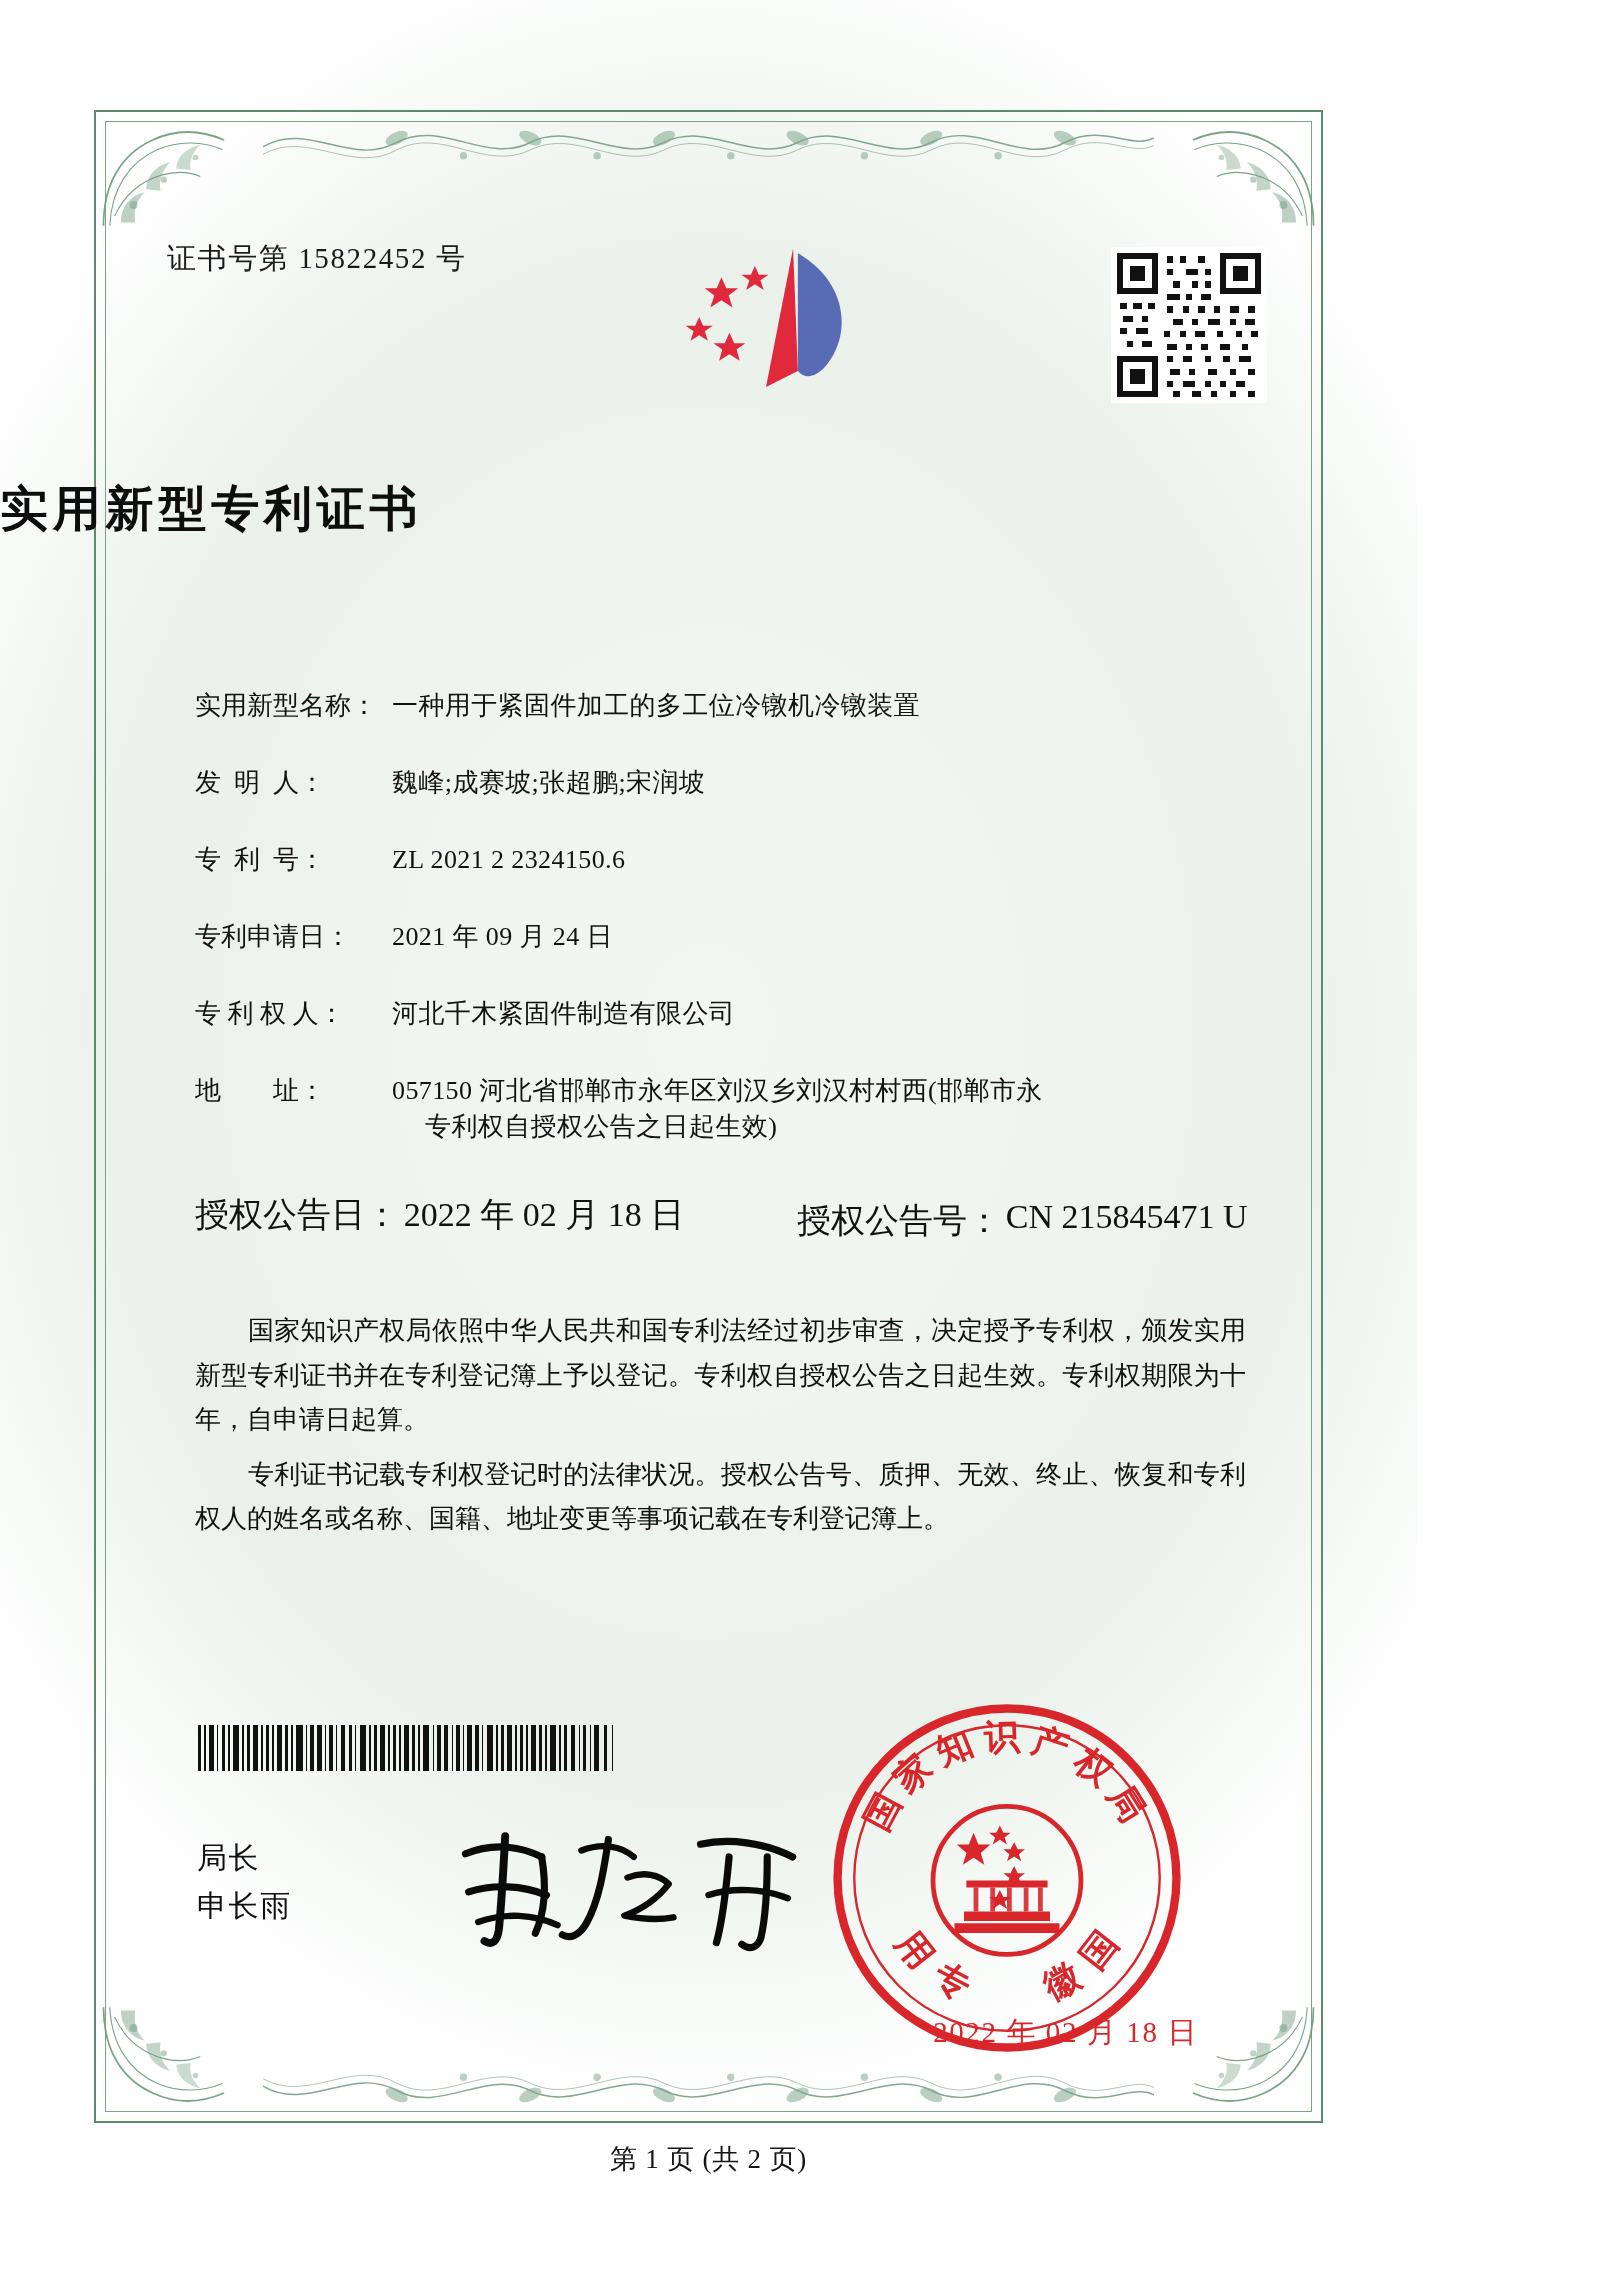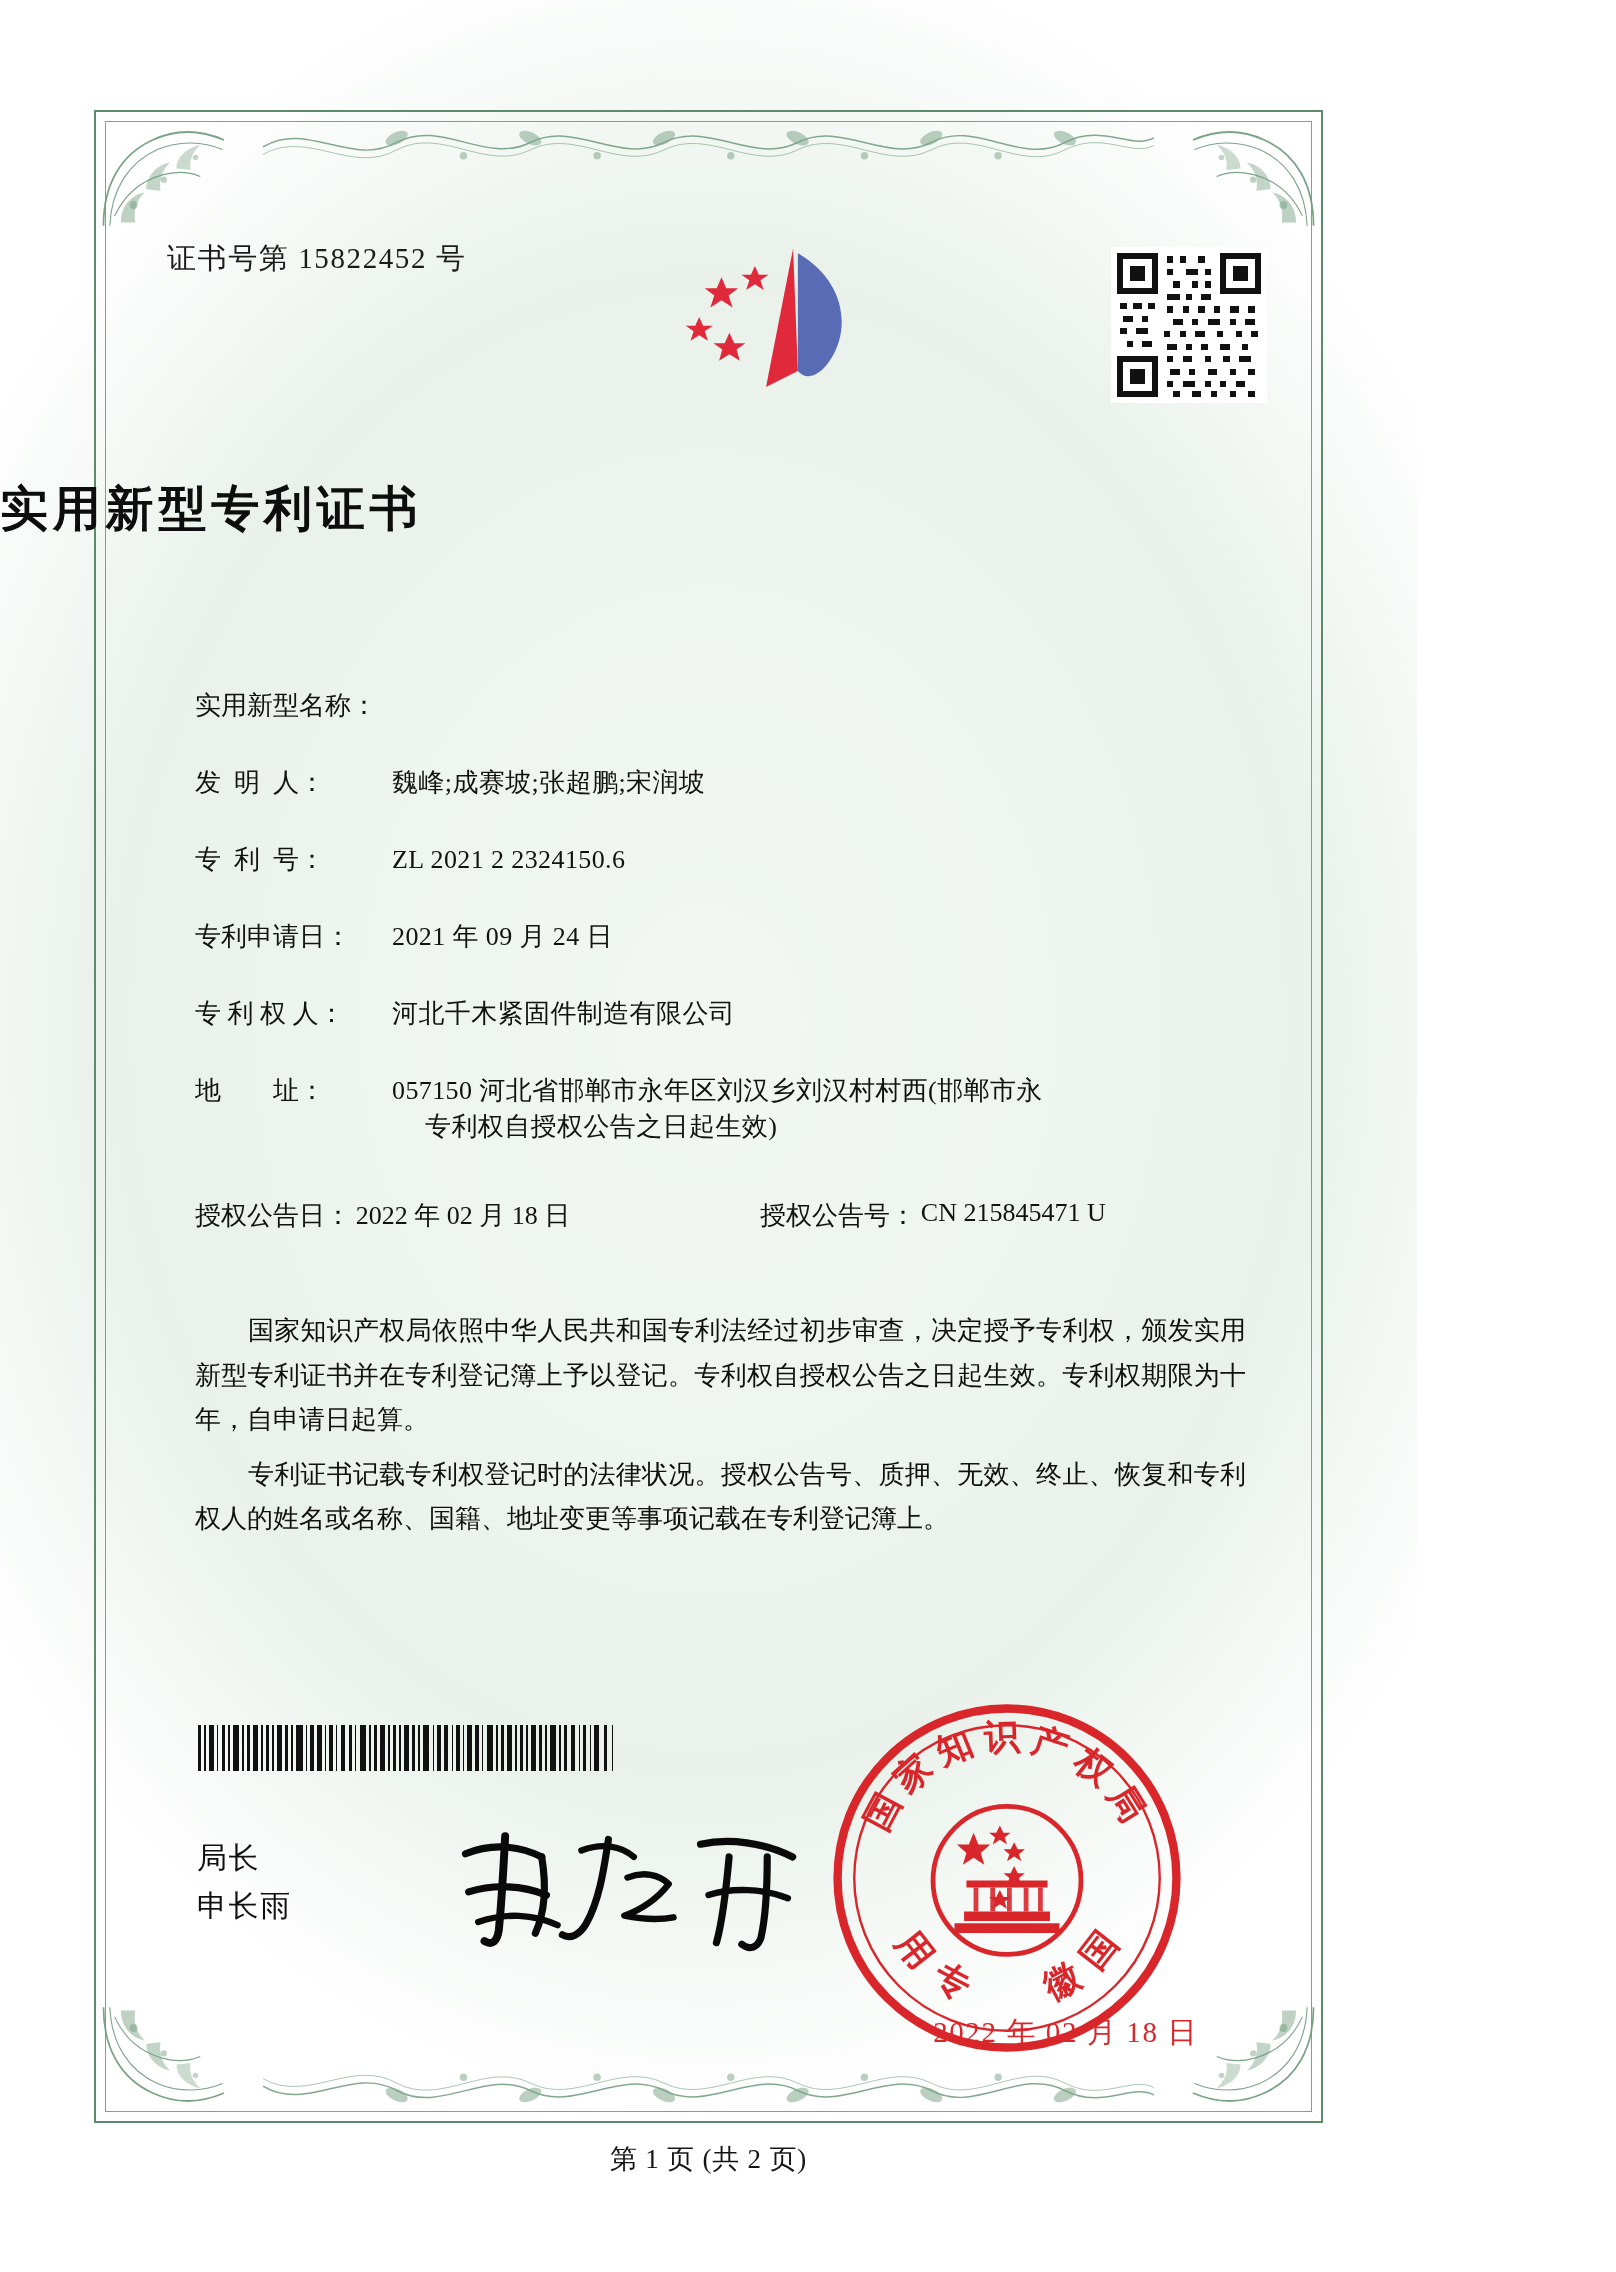--- a/index.html
+++ b/index.html
@@ -143,24 +143,25 @@
     flex: 1 1 auto;
     letter-spacing: 0.4px;
   }
   .field-value .ind {
     display: block;
     padding-left: 33px;
   }
 
   .row-two-col {
     display: flex;
-    align-items: flex-end;
-    font-size: 26px;
+    align-items: center;
+    font-size: 34px;
     color: #121212;
     margin-bottom: 32px;
+    gap: 37px;
   }
   .row-two-col .col-a { display: flex; flex: 0 0 565px; }
   .row-two-col .col-b { display: flex; flex: 1 1 auto; margin-top: 12px; }
   .row-two-col .lab   { white-space: pre; }
   .row-two-col .val   { margin-left: 4.8px; }
 
   
   .paras {
     position: absolute;
     left: 195px;
@@ -440,20 +441,21 @@
       </g>
     </svg>
   </div>
 
   <div class="title">实用新型专利证书</div>
 
   <div class="fields">
 
     <div class="field-row">
       <div class="field-label">实用新型名称：</div>
+      <div class="field-value">一种用于紧固件加工的多工位冷镦机冷镦装置</div>
     </div>
 
     <div class="field-row">
       <div class="field-label">发  明  人：</div>
       <div class="field-value">魏峰;成赛坡;张超鹏;宋润坡</div>
     </div>
 
     <div class="field-row">
       <div class="field-label">专  利  号：</div>
       <div class="field-value">ZL 2021 2 2324150.6</div>

